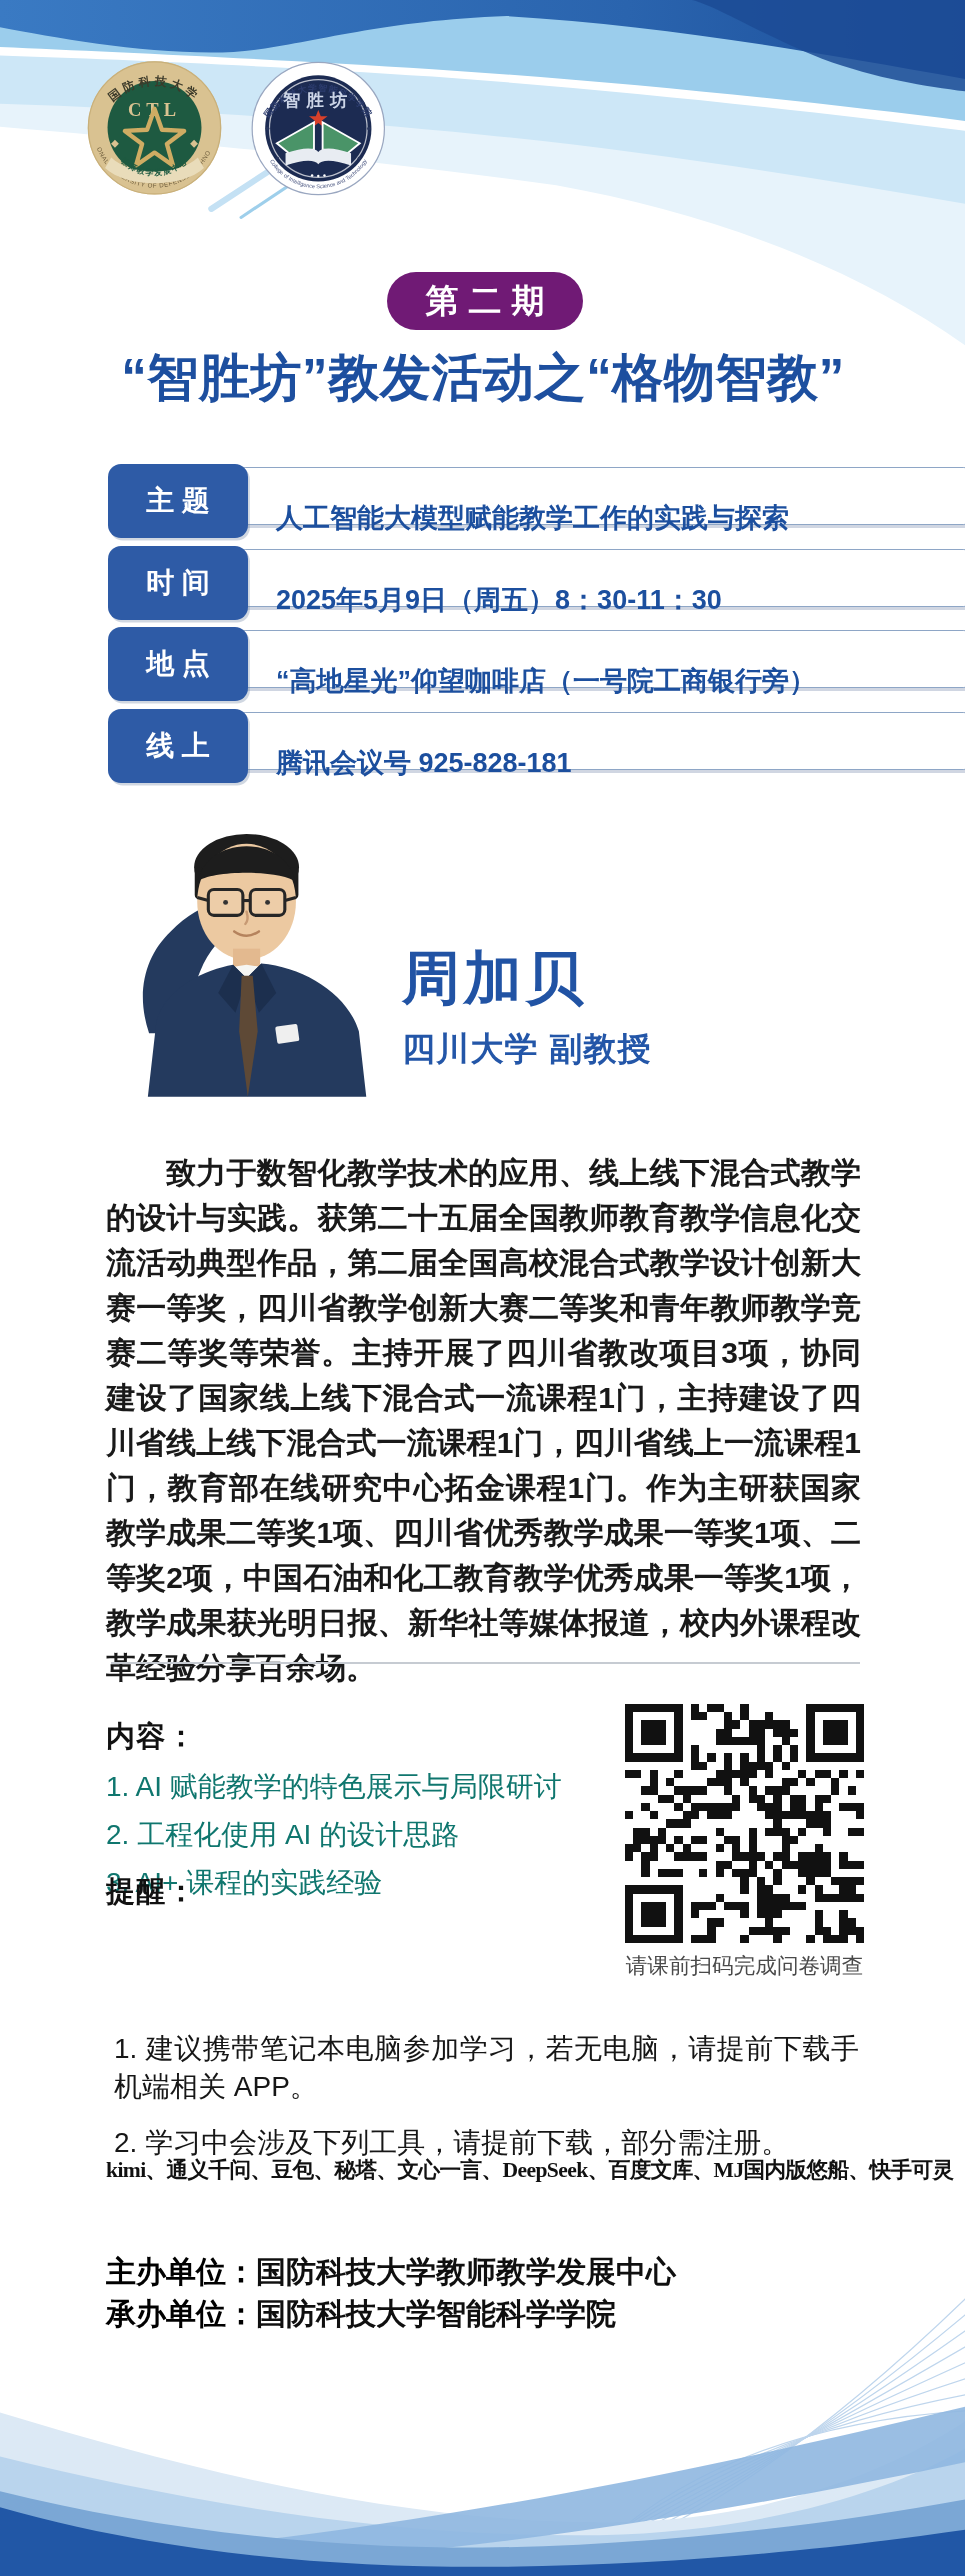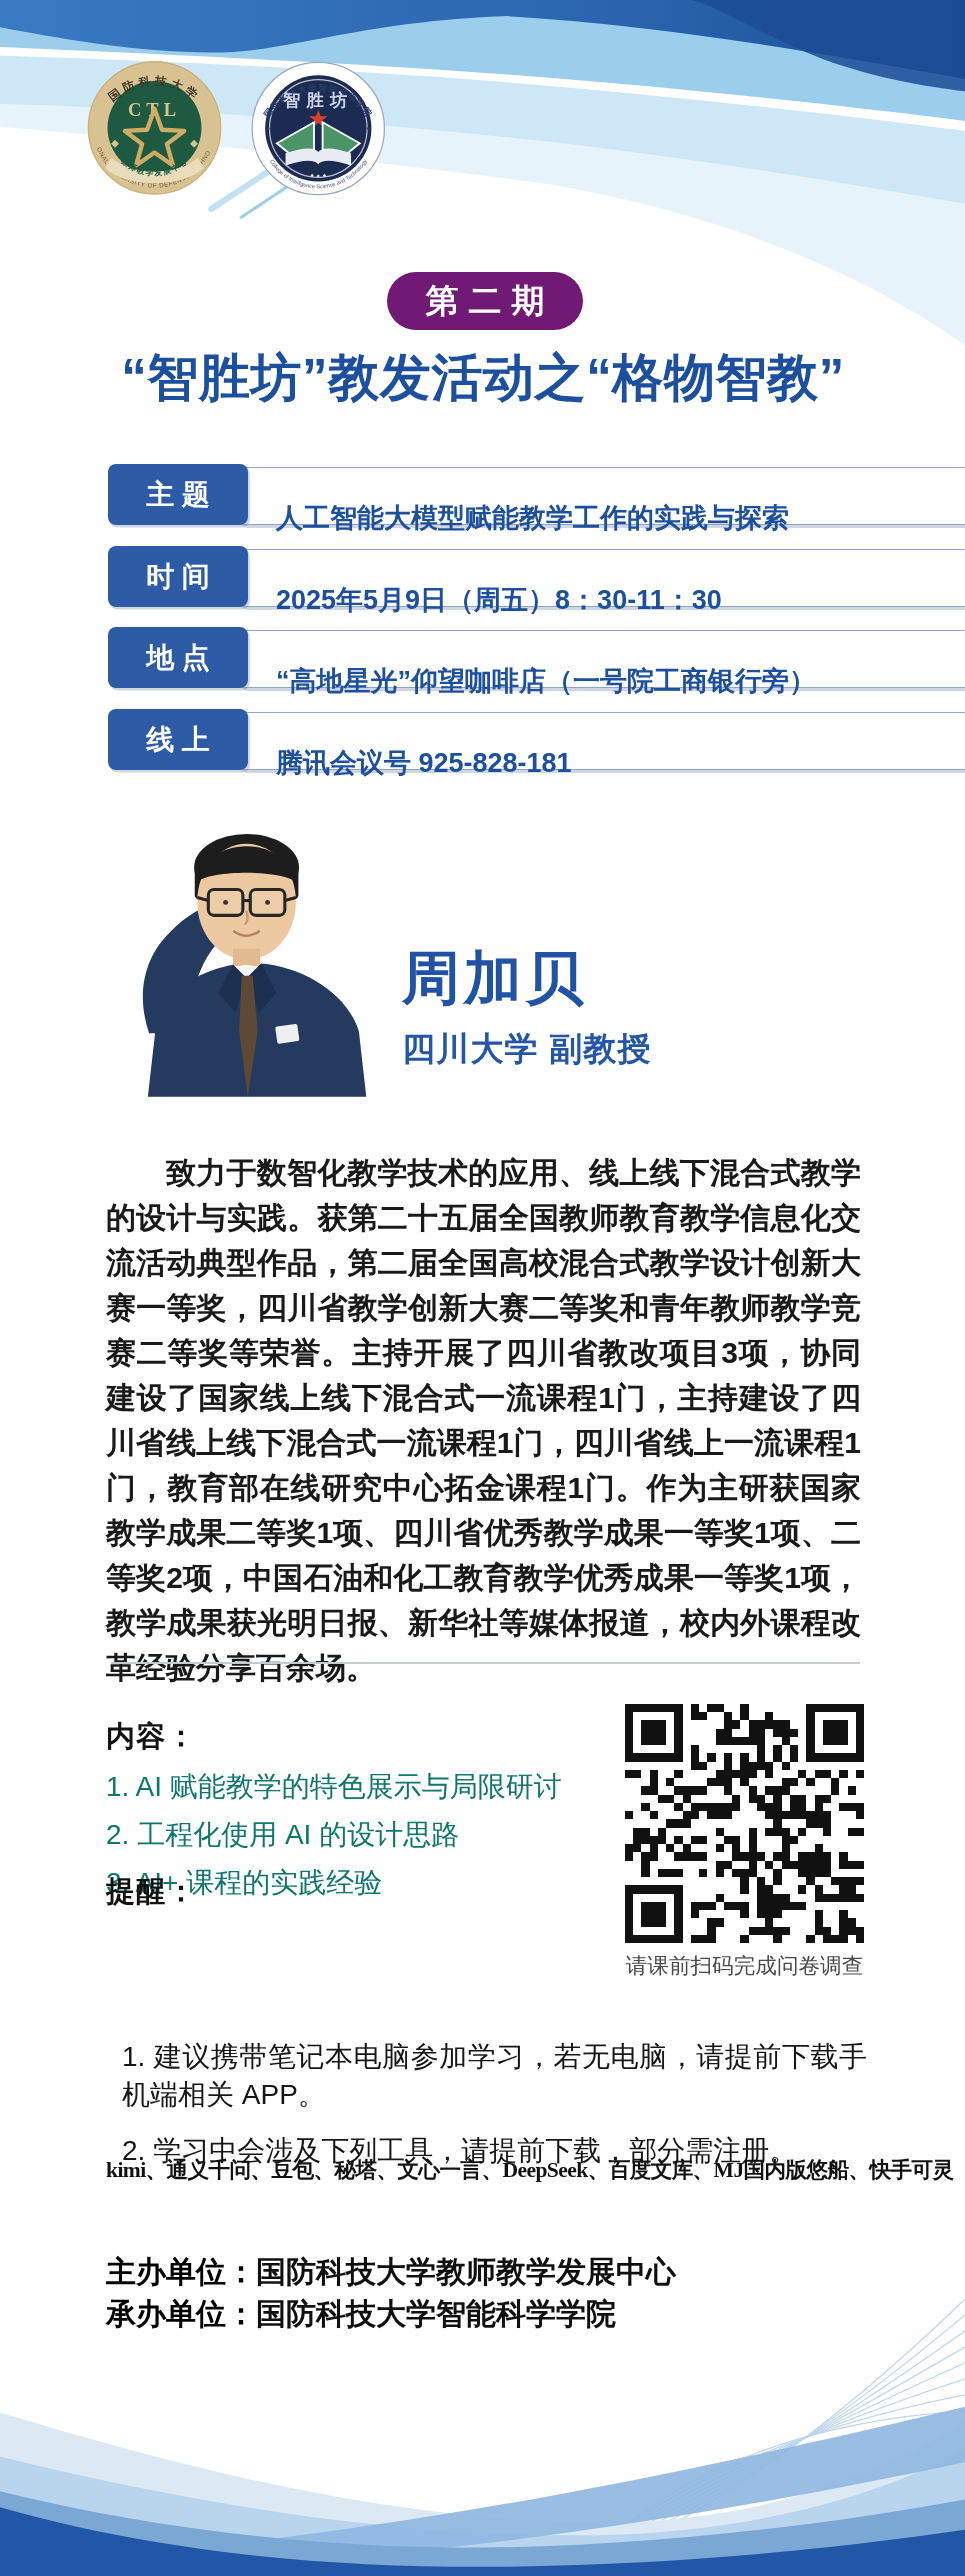--- a/index.html
+++ b/index.html
@@ -28,22 +28,22 @@
   .row-box{
     position:absolute;left:131px;top:2.5px;width:731px;height:58px;box-sizing:border-box;
     background:#ffffff;border:1.9px solid #8ea6c6;border-radius:6.2px;
     box-shadow:2.5px 3.1px 0 rgba(150,165,190,.45);
     display:flex;align-items:center;
   }
   .row-value{
     margin-left:36px;font-size:27px;font-weight:bold;color:#1c4f9e;white-space:nowrap;margin-top:45px;
   }
   .row-label{
-    position:absolute;left:0;top:0;width:140px;height:61px;
-    background:#2e5ba6;border-radius:8px;color:#ffffff;
+    position:absolute;left:0;top:0;width:140px;height:74px;
+    background:#2e5ba6;border-radius:13px;color:#ffffff;
     font-size:28px;font-weight:bold;letter-spacing:7.4px;padding-left:7.4px;
     display:flex;align-items:center;justify-content:center;box-sizing:border-box;
     box-shadow:1.9px 2.5px 0 rgba(120,140,170,.35);
   }
 
   .speaker-photo{position:absolute;left:87px;top:808px;}
   .speaker-name{
     position:absolute;left:402px;top:940px;
     font-family:"Liberation Serif","DejaVu Serif",serif;
     font-size:58px;font-weight:bold;color:#2153a4;letter-spacing:3.7px;
@@ -66,21 +66,21 @@
   }
   .content-item{
     position:absolute;left:106px;font-size:28px;color:#0f766e;font-weight:500;white-space:nowrap;
   }
   .qr{position:absolute;left:625px;top:1704px;}
   .qr-caption{
     position:absolute;left:625px;top:1951px;width:239px;text-align:center;
     font-size:21.6px;color:#4a4a4a;white-space:nowrap;
   }
   .reminder-item{
-    position:absolute;left:106px;width:745px;margin:16px;
+    position:absolute;left:106px;width:745px;margin:8px;
     font-size:28px;line-height:38px;color:#161616;font-weight:500;text-align:justify;
   }
   .tools-line{
     position:absolute;left:106px;top:2155px;width:859px;
     font-family:"Liberation Serif","DejaVu Serif",serif;
     font-size:21.6px;font-weight:bold;color:#111111;letter-spacing:-0.6px;white-space:nowrap;
   }
   .org-line{
     position:absolute;left:106px;font-size:30px;font-weight:bold;color:#0f0f0f;white-space:nowrap;
   }

